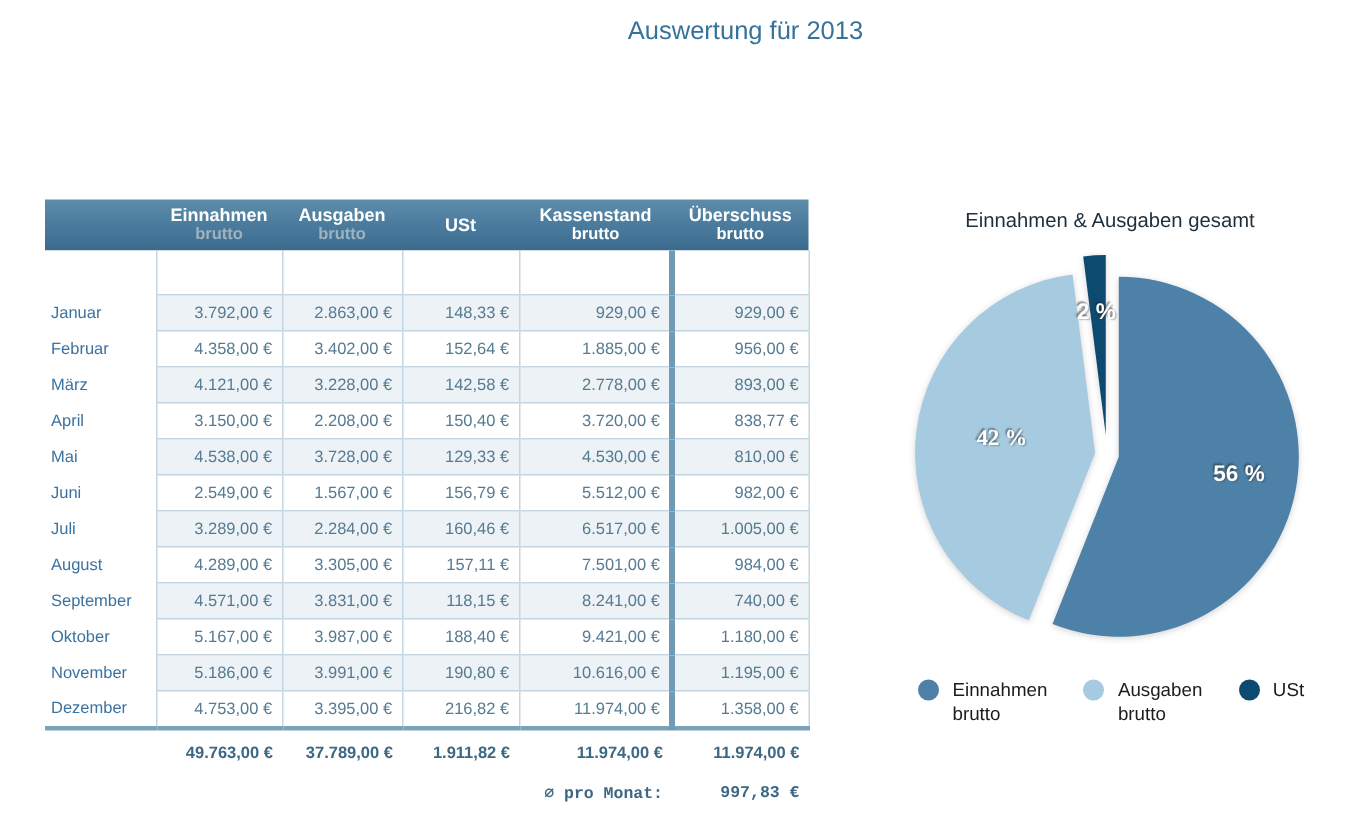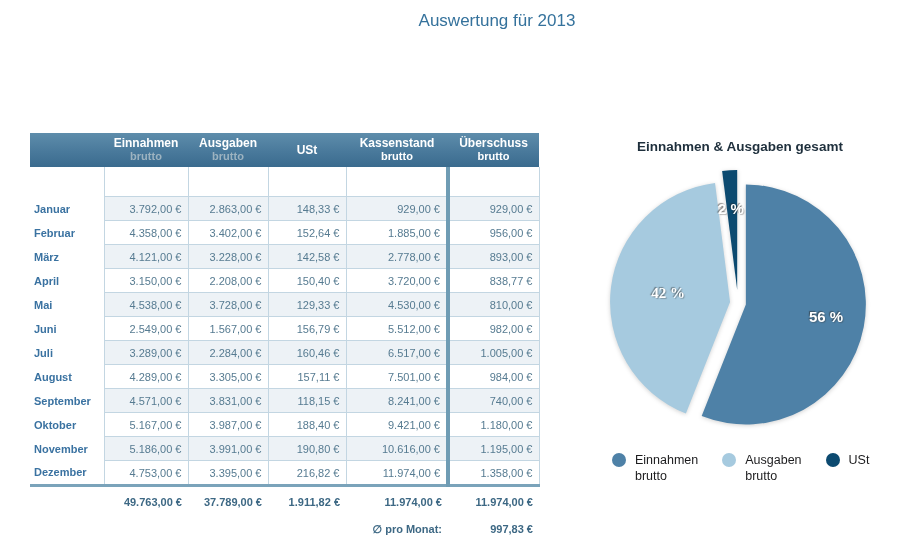--- a/index.html
+++ b/index.html
@@ -13,31 +13,31 @@
   table{border-collapse:collapse;table-layout:fixed;width:509px;}
   th{height:32px;background:linear-gradient(180deg,#5E8DAB 0%,#49799B 55%,#3A6B8E 100%);
      color:#fff;font-size:12px;font-weight:bold;text-align:center;vertical-align:middle;
      padding:1px 3px;line-height:13px;}
   th .sub{display:block;font-size:11px;font-weight:bold;}
   th .sub.muted{color:#9DB3C0;}
   tbody td{height:23px;font-size:11px;color:#567B91;text-align:right;
      padding:0 6px 0 2px;border:1px solid #C3D6E2;background:#fff;white-space:nowrap;}
   td.month-cell,th.month-head{border:none;background:#fff;text-align:left;}
   th.month-head{background:linear-gradient(180deg,#5E8DAB 0%,#49799B 55%,#3A6B8E 100%);}
-  td.month-cell{font-weight:bold;color:#3A72A1;padding:0 2px 0 4px;}
+  td.month-cell{font-weight:normal;color:#3A72A1;padding:0 2px 0 4px;}
   tr.striped td:not(.month-cell){background:#EDF2F6;padding-left:16px;}
   tr.spacer td{height:29px;border-top:none;background:#fff;}
   td.last-col{border-left:4px solid #6F9CB4;}
   tr.totals td{border:none;border-top:3px solid #7AA3BA;background:#fff;
      font-weight:bold;color:#3D6884;height:30px;vertical-align:middle;}
-  tr.avg td{border:none;background:#fff;font-weight:bold;color:#3D6884;height:24px;}
+  tr.avg td{border:none;background:#fff;font-weight:bold;color:#3D6884;height:24px;font-family:Liberation Mono, monospace;}
 
   
   .chart-title{position:absolute;left:595px;top:139px;width:290px;text-align:center;
-     font-size:13.5px;font-weight:bold;color:#1E2F3C;}
+     font-size:13.5px;font-weight:normal;color:#1E2F3C;}
   #pie-svg{position:absolute;left:595px;top:158px;}
   #pie-svg path{filter:drop-shadow(0 1px 2px rgba(0,0,0,0.18));}
   .slice-label{position:absolute;transform:translate(-50%,-50%);color:#fff;font-weight:bold;
      font-size:15px;white-space:nowrap;
      text-shadow:-1px -1px 1px rgba(40,40,40,.5),1px 1px 1px rgba(60,60,60,.35);}
   .legend{position:absolute;left:612px;top:452px;display:flex;gap:24px;
      font-size:12.5px;color:#1C1C1E;}
   .legend-item{display:flex;gap:9px;align-items:flex-start;}
   .legend-dot{width:14px;height:14px;border-radius:50%;margin-top:1px;flex:0 0 auto;}
   .legend-text{line-height:16px;}

